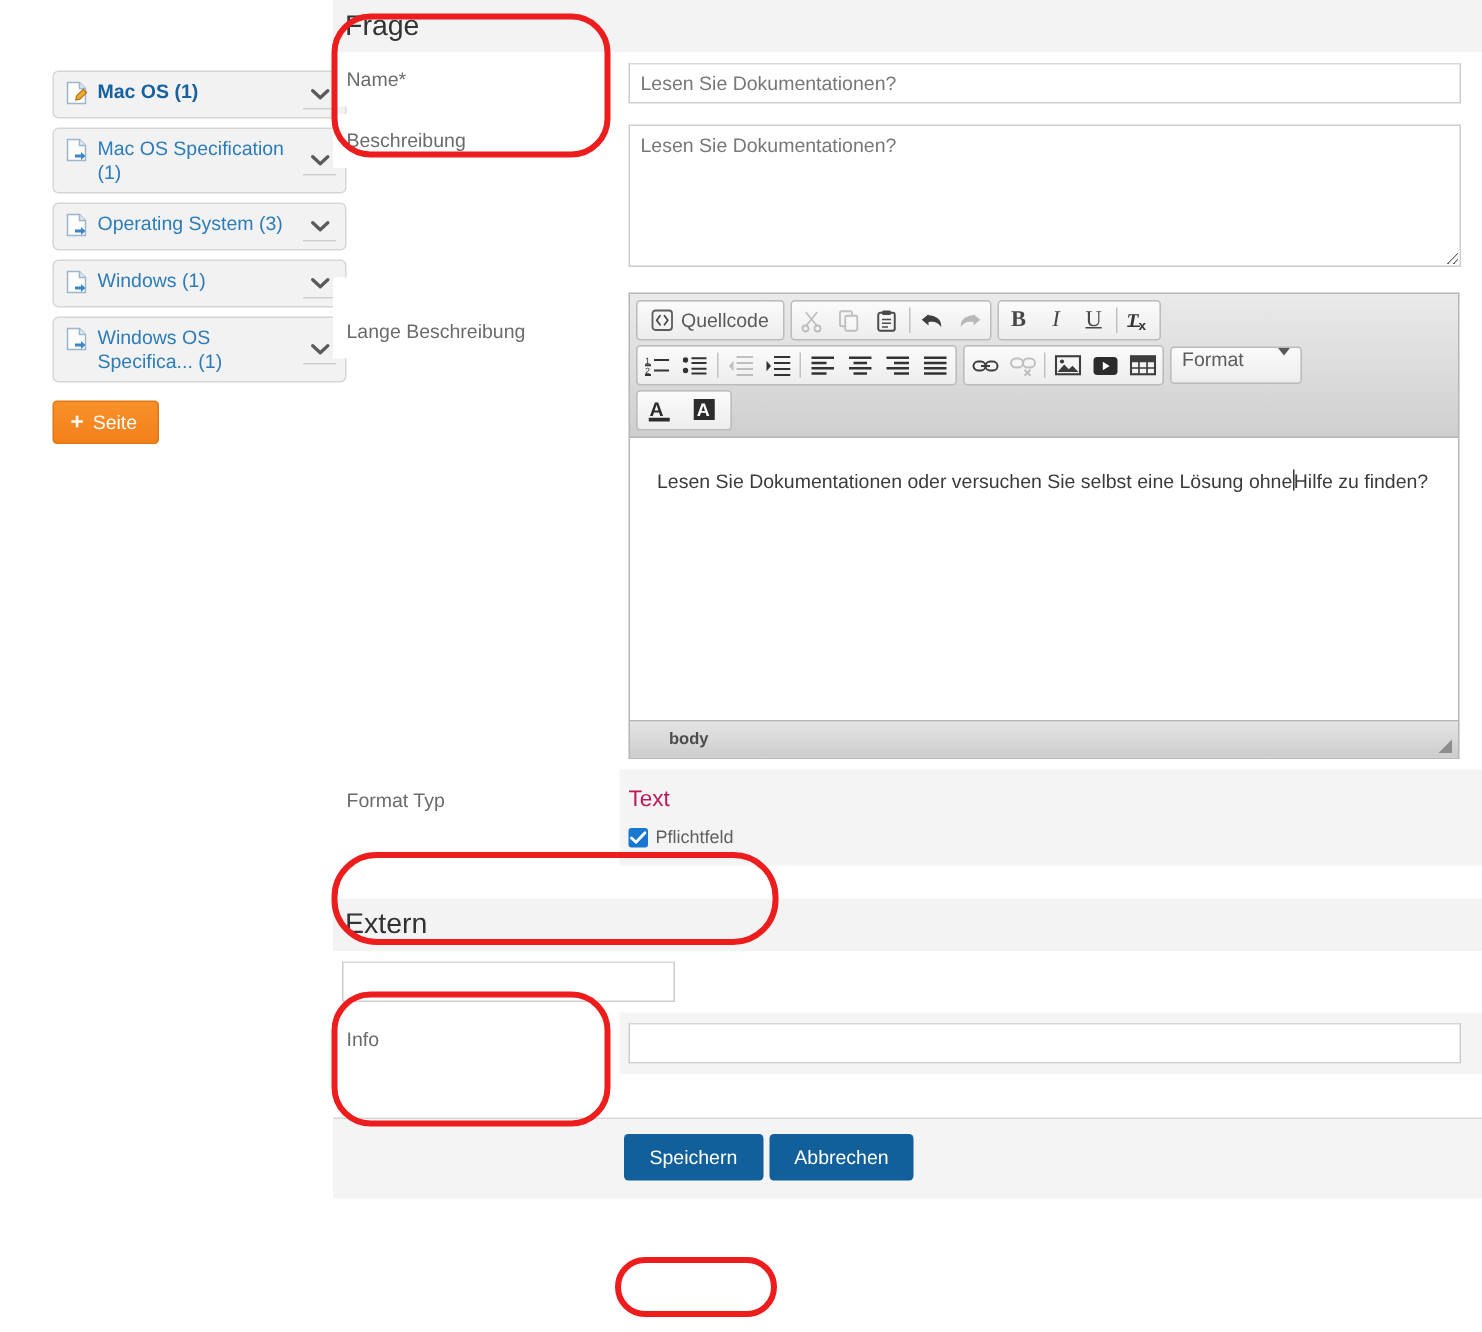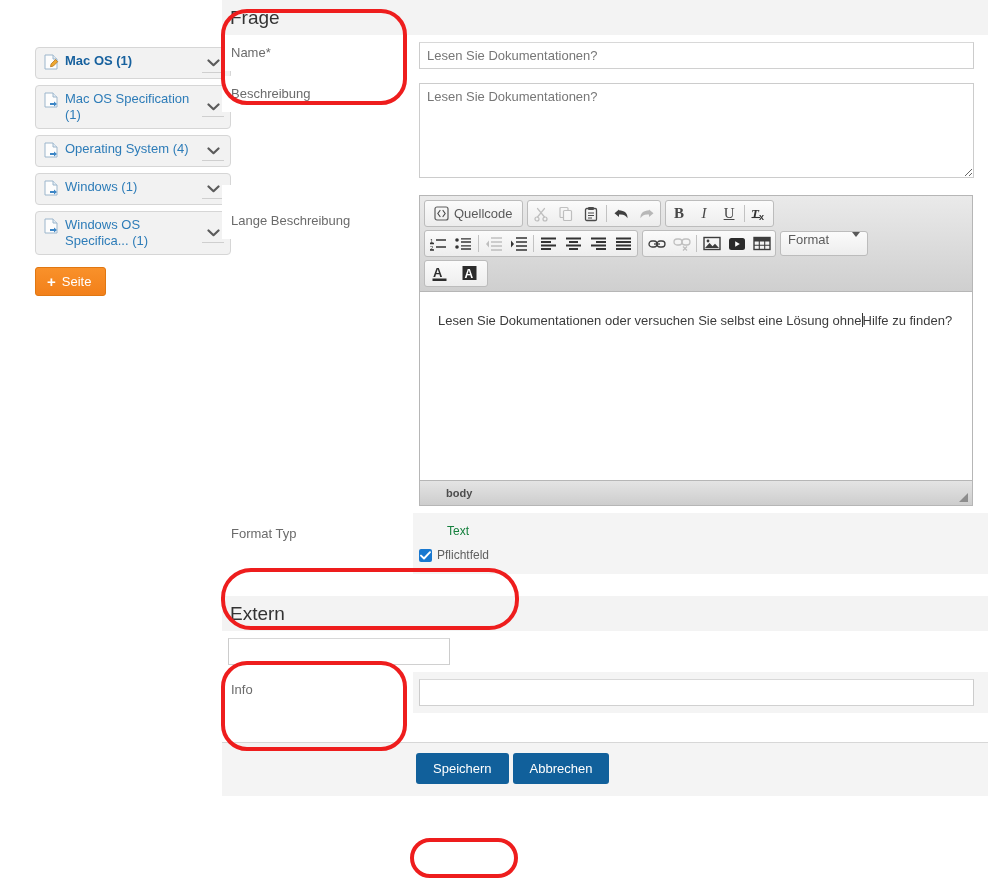--- a/index.html
+++ b/index.html
@@ -206,21 +206,21 @@
   .cbrow { display: flex; align-items: center; gap: 5px; margin-top: 10px; }
   .cbox {
     width: 13px; height: 13px;
     background: #1878d0;
     border-radius: 2px;
     display: flex; align-items: center; justify-content: center;
     cursor: pointer;
   }
   .cbox svg { display: block; }
   .cbl { font-size: 12px; color: #5f5f5f; }
-  .plain-val { font-size: 12px; color: #15803d; margin-left: 28px; }
+  .plain-val { font-size: 15px; color: #be185d; }
 
   
   .hr { height: 1px; background: #d7d7d7; margin: 0; }
   .btnbar { background: #f4f4f4; padding: 10px 0 12px 194px; display: flex; gap: 4px; }
   .btn {
     background: #11609b;
     color: #ffffff;
     border: none;
     border-radius: 3px;
     font-family: "Liberation Sans", sans-serif;
@@ -278,21 +278,21 @@
     </div>
 
     <div class="page-item">
       <span class="doc-icon">
         <svg width="15" height="16" viewBox="0 0 15 16">
           <path d="M1 1h8l4 4v10H1z" fill="#fdfdfd" stroke="#9cb6cc" stroke-width="1"></path>
           <path d="M9 1v4h4" fill="#e3ecf4" stroke="#9cb6cc" stroke-width="1"></path>
           <path d="M6 11h4v-1.6l3 2.6-3 2.6V13H6z" fill="#3d86c6"></path>
         </svg>
       </span>
-      <span class="page-label">Operating System (4)</span>
+      <span class="page-label">Operating System (3)</span>
       <span class="caret-box">
         <svg width="13" height="8" viewBox="0 0 13 8">
             <path d="M1.5 1.5L6.5 6.2l5-4.7" fill="none" stroke="#5b5b5b" stroke-width="2.2" stroke-linecap="round" stroke-linejoin="round"></path>
           </svg>
       </span>
     </div>
 
     <div class="page-item">
       <span class="doc-icon">
         <svg width="15" height="16" viewBox="0 0 15 16">

